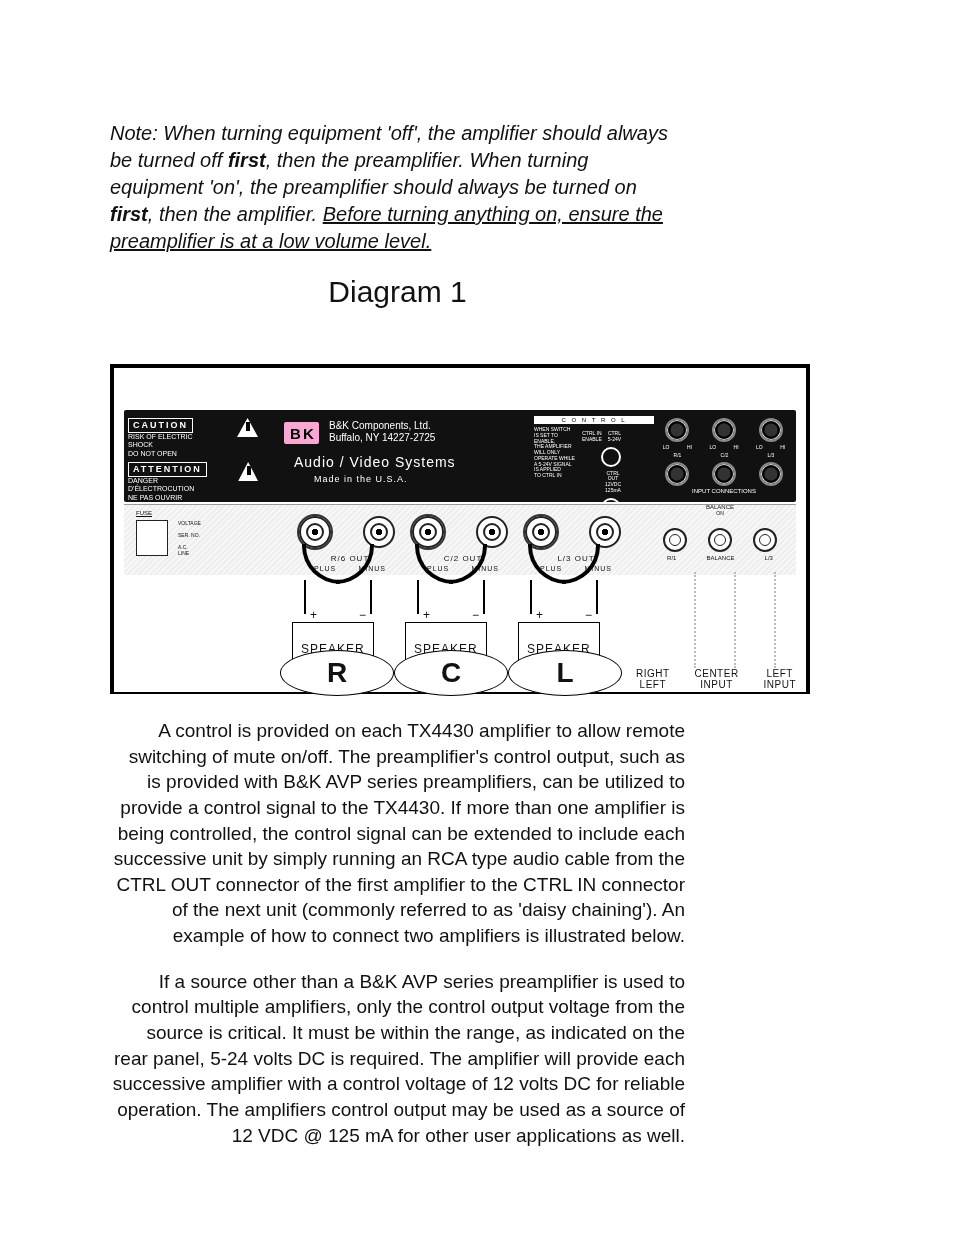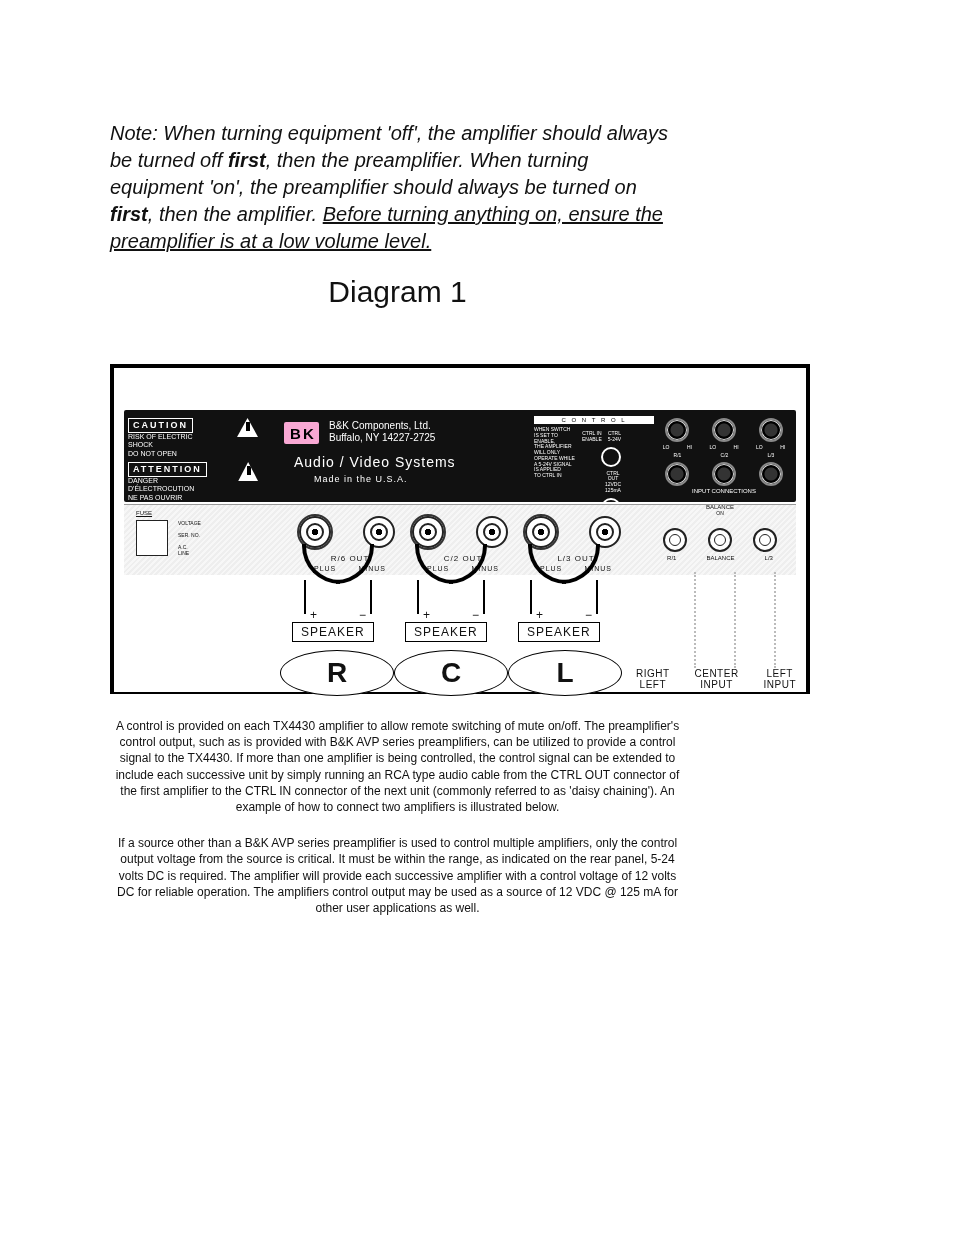--- a/index.html
+++ b/index.html
@@ -151,38 +151,38 @@
     width:34px; height:36px;
   }
   .speaker-ellipse {
     position:absolute; border:1.5px solid #000; border-radius:50%;
     width:112px; height:44px;
     display:flex; align-items:center; justify-content:center;
     background:#fff;
     font-size: 28px; font-weight:700;
   }
   .speaker-label-box {
-    position:absolute; border:1.5px solid #000; padding:2px 8px;
+    position:absolute; border:1.5px solid #000; padding:19px 8px;
     font-size:12px; background:#fff; letter-spacing:1px;
   }
   .pm { position:absolute; font-size:12px; }
 
   .io-labels {
     position:absolute; right: 10px; top: 300px;
     font-size:10px; width:160px;
     display:flex; justify-content:space-between;
     letter-spacing:0.5px;
   }
   .io-labels div { text-align:center; line-height:1.1;}
 
   .section-title {
     font-size: 26px; text-align:center; margin-top: 40px; font-weight:400;
   }
   .body-text {
-    font-size: 12px; line-height:1.35; margin-top: 24px; text-align:center;
+    font-size: 19px; line-height:1.35; margin-top: 24px; text-align:right;
   }
   .body-text + .body-text { margin-top: 20px; }
   .page-num { text-align:center; font-size:17px; margin-top: 34px;}
 </style>
 </head>
 <body>
 
 <div class="page">
 
   <div class="note">

